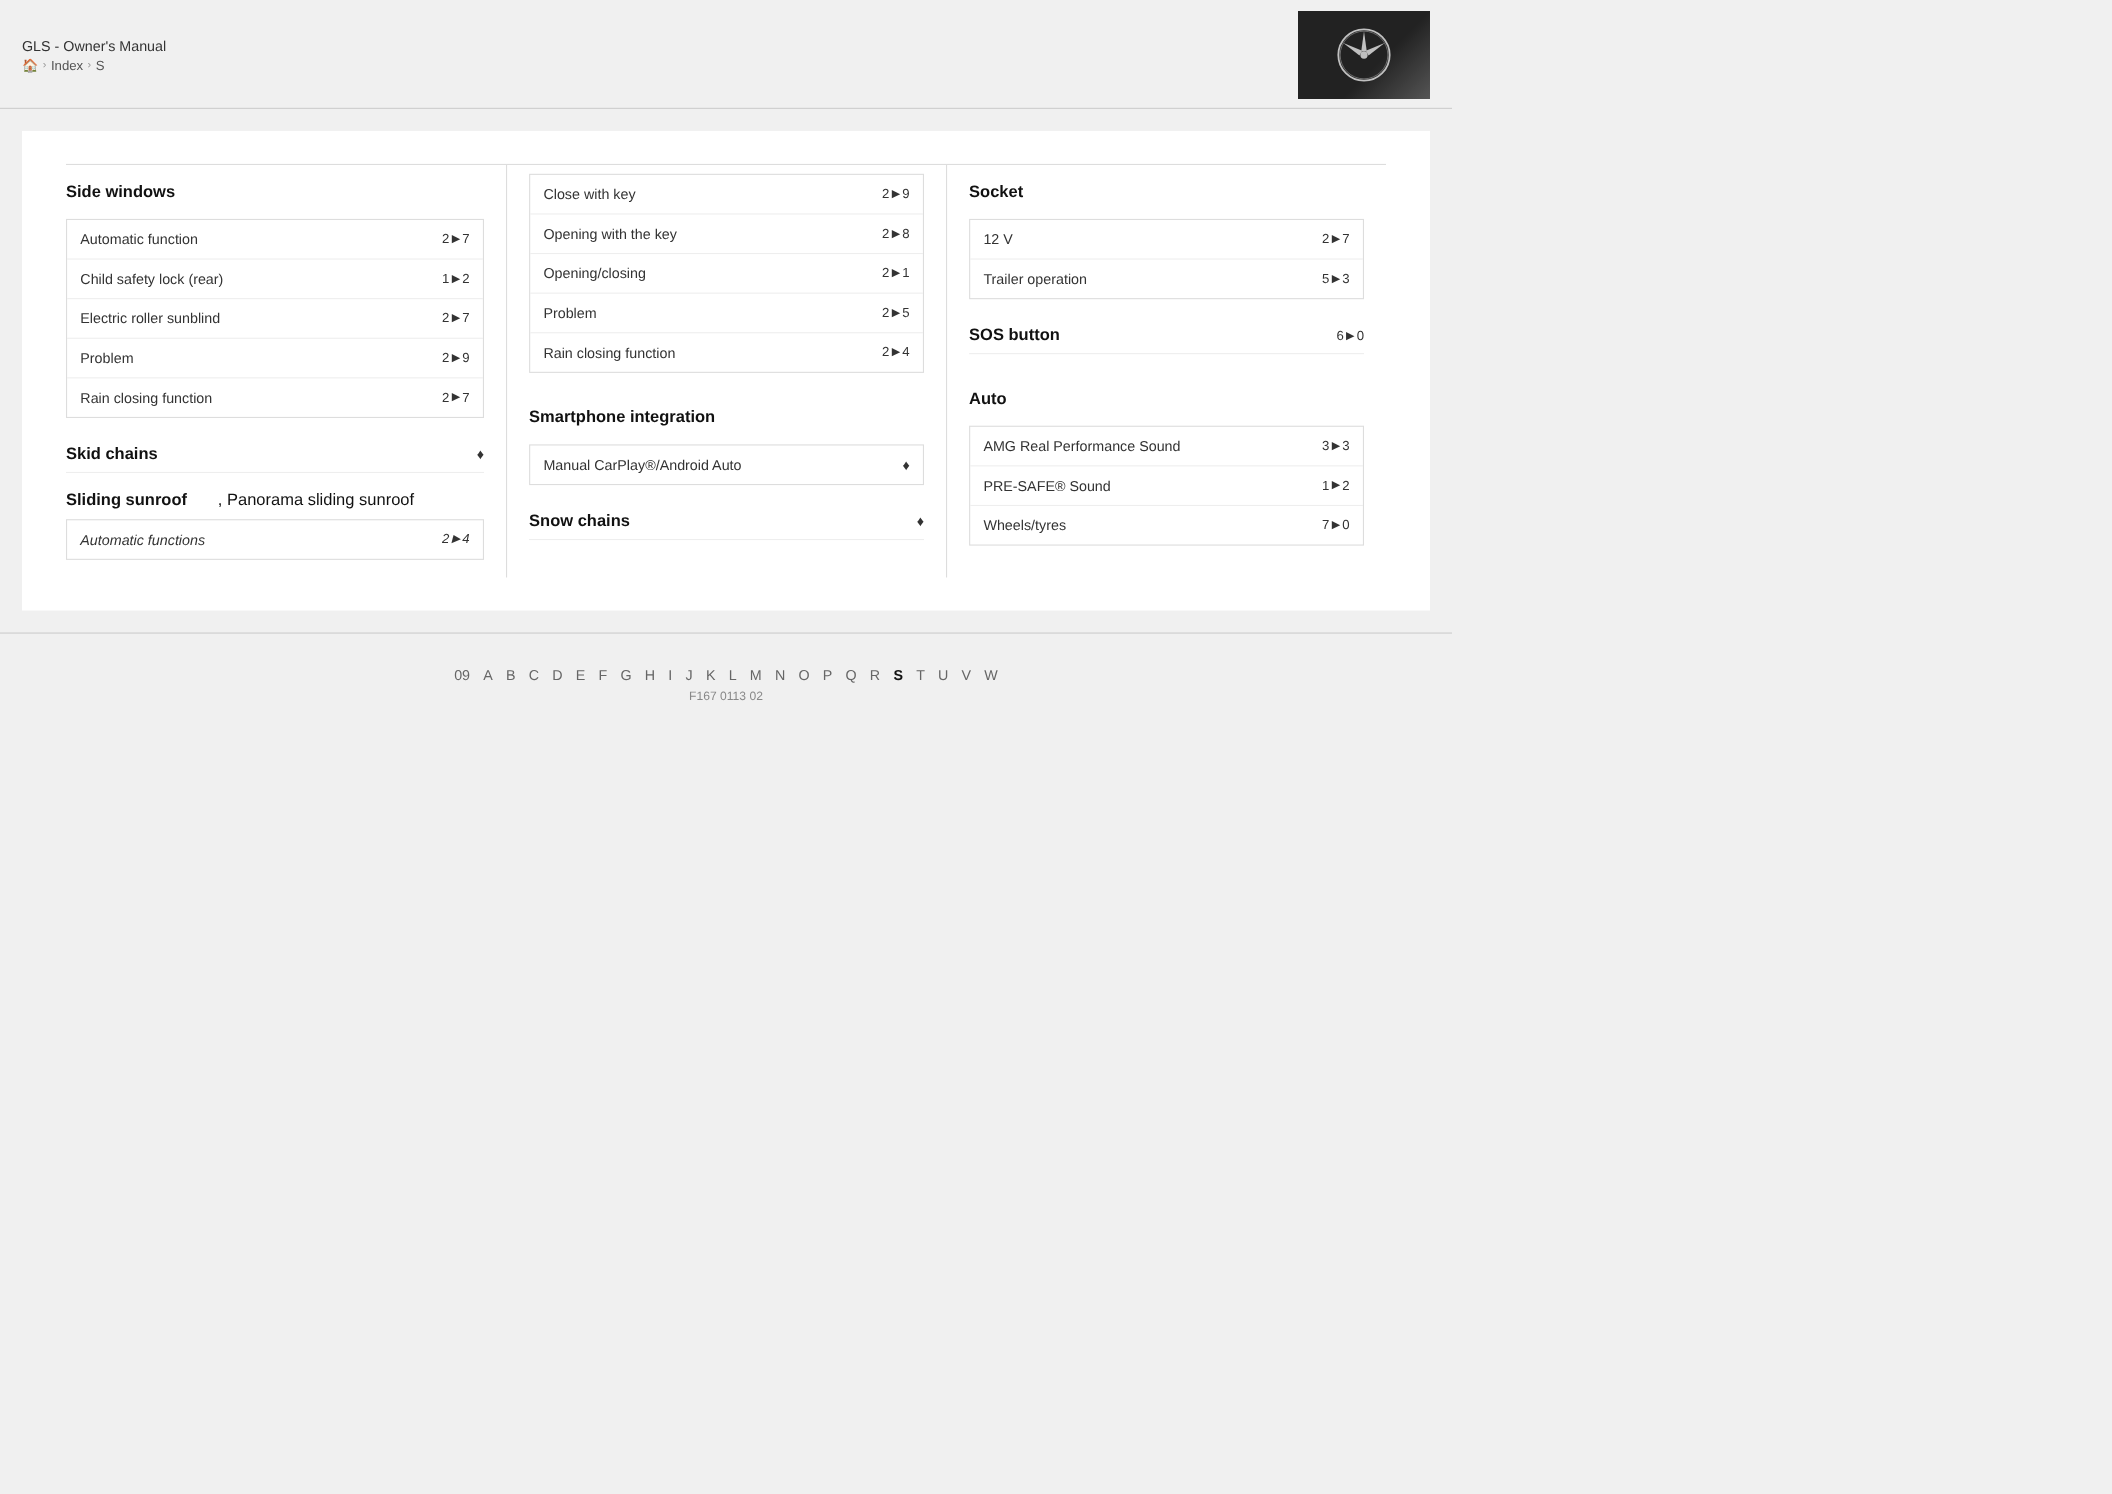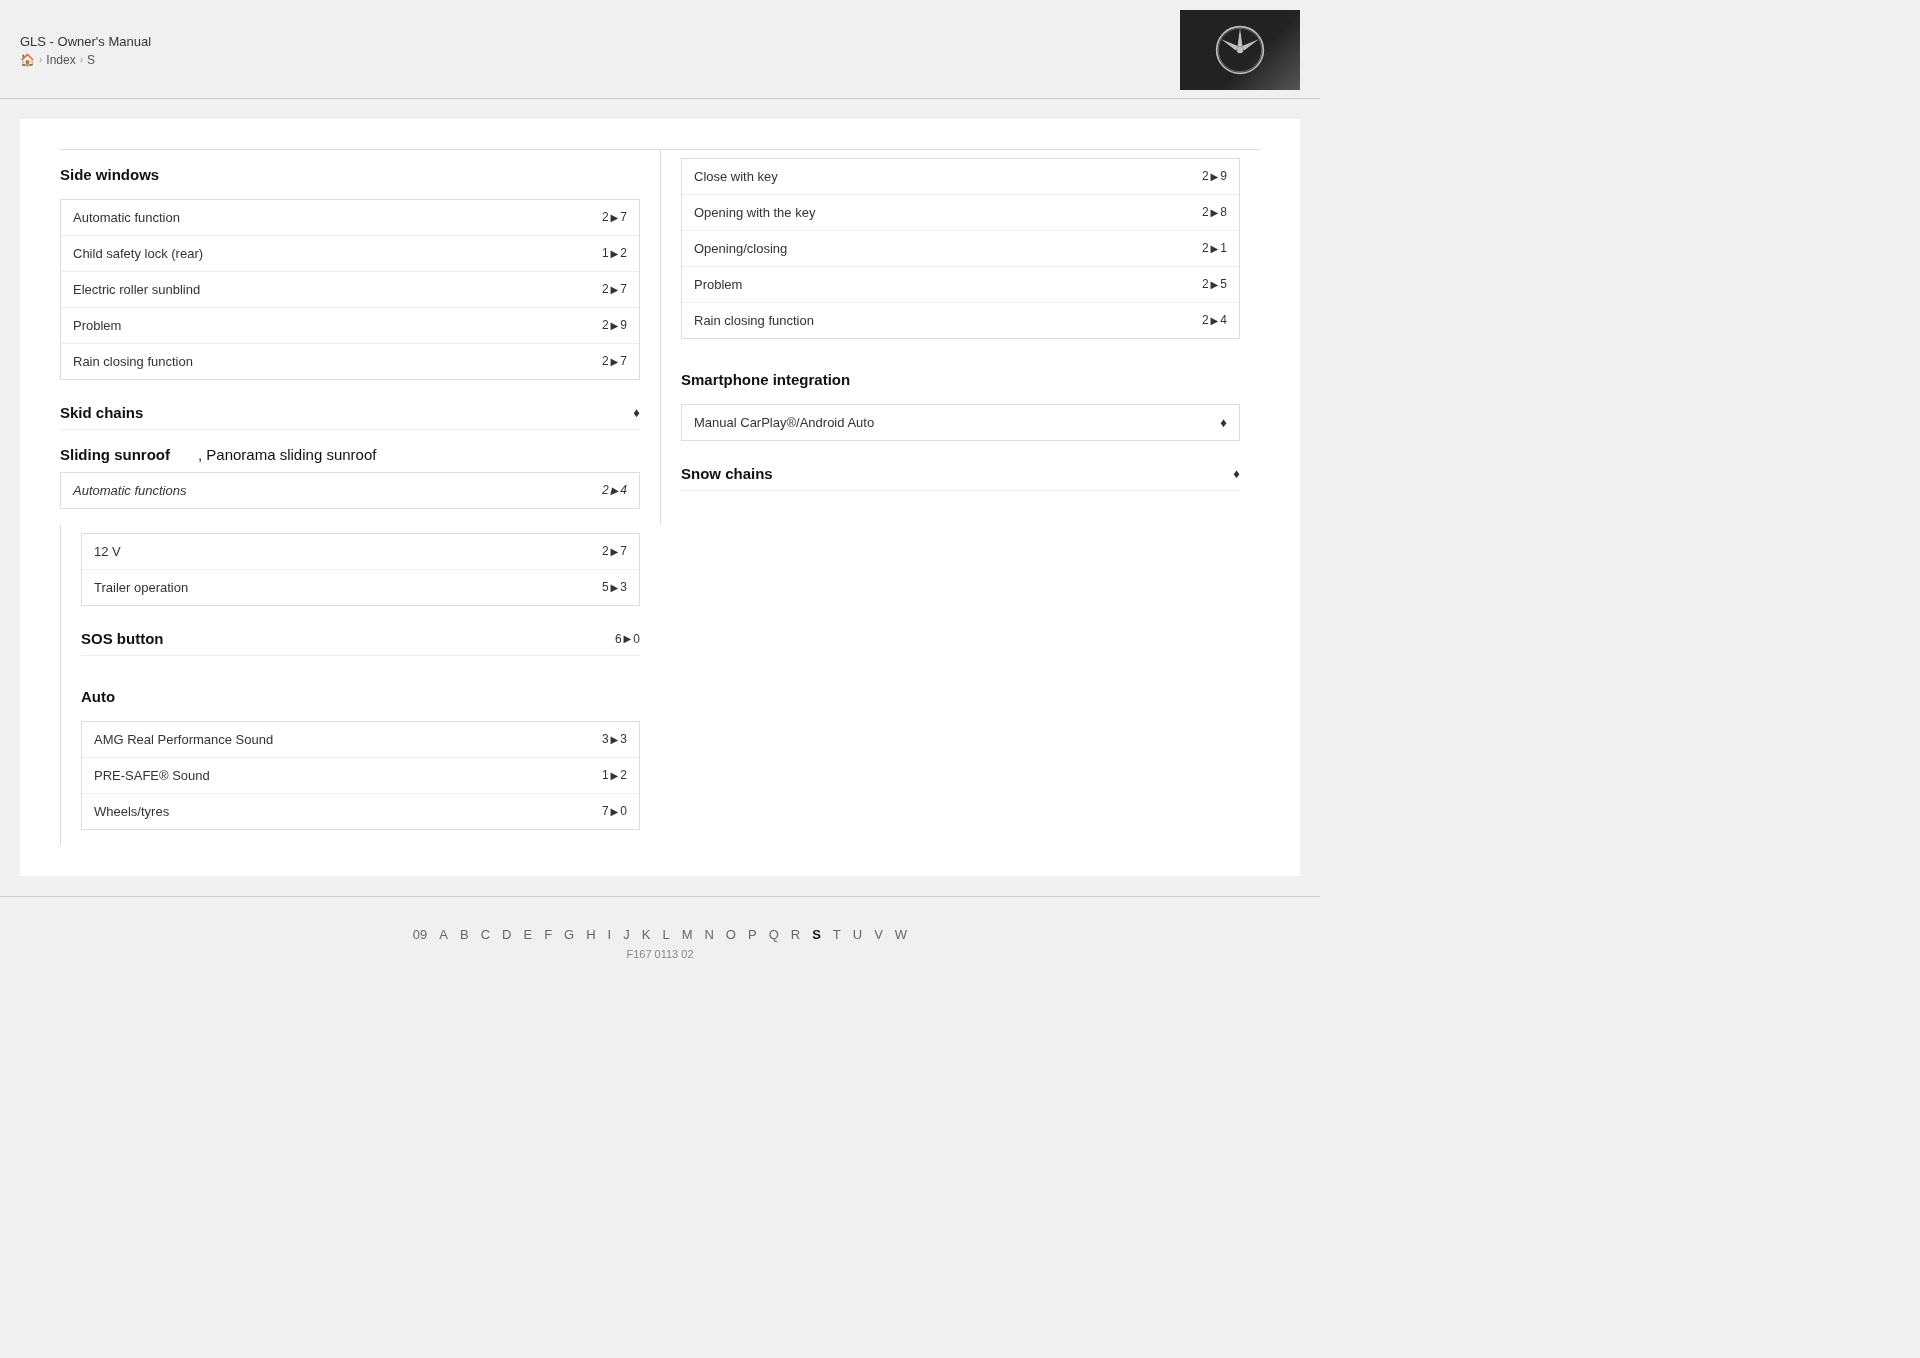--- a/index.html
+++ b/index.html
@@ -55,21 +55,21 @@
     
     .main {
       background: #fff;
       margin: 20px;
       padding: 30px 40px;
     }
 
     
     .index-grid {
       display: grid;
-      grid-template-columns: 1fr 1fr;
+      grid-template-columns: 1fr 1fr 1fr;
       gap: 0;
       border-top: 1px solid #ddd;
     }
 
     .col {
       padding: 0;
     }
 
     .col + .col {
       border-left: 1px solid #ddd;
@@ -286,20 +286,21 @@
         </div>
       </div>
 
       <div class="entry-standalone">
         <span class="section-header-inline">Snow chains</span>
         <span class="entry-page">♦</span>
       </div>
     </div>
 
     <div class="col col3">
+      <div class="section-header">Socket</div>
       <div class="entry-group">
         <div class="entry">
           <span class="entry-label">12 V</span>
           <span class="entry-page page-arrow">2<span class="arrow-sym">▶</span>7</span>
         </div>
         <div class="entry">
           <span class="entry-label">Trailer operation</span>
           <span class="entry-page page-arrow">5<span class="arrow-sym">▶</span>3</span>
         </div>
       </div>

